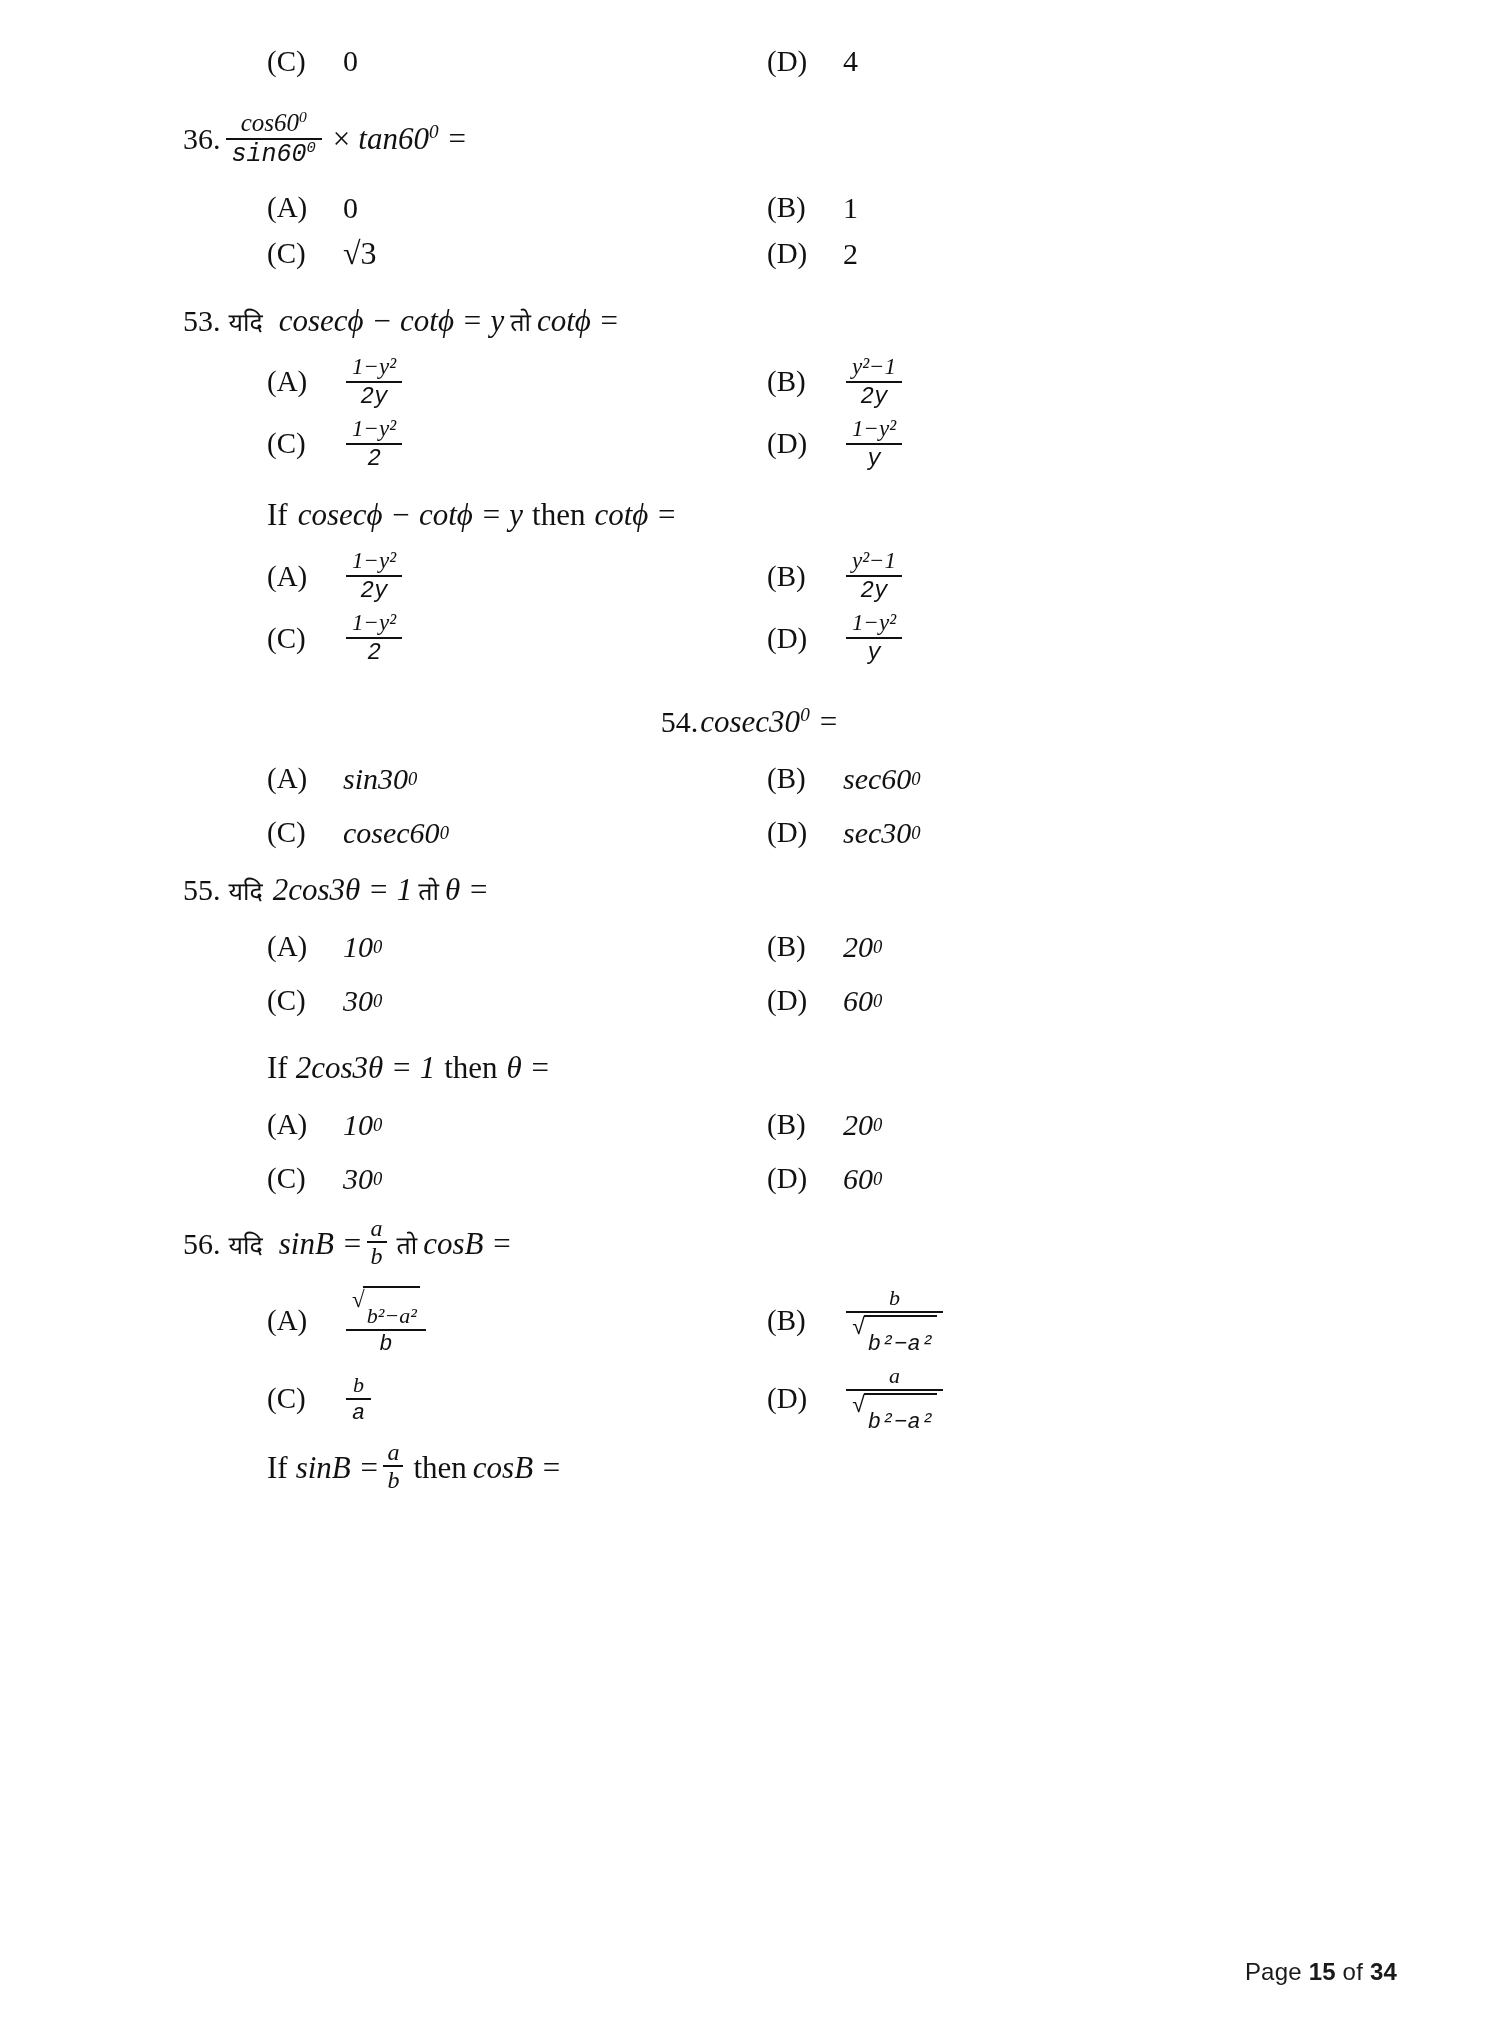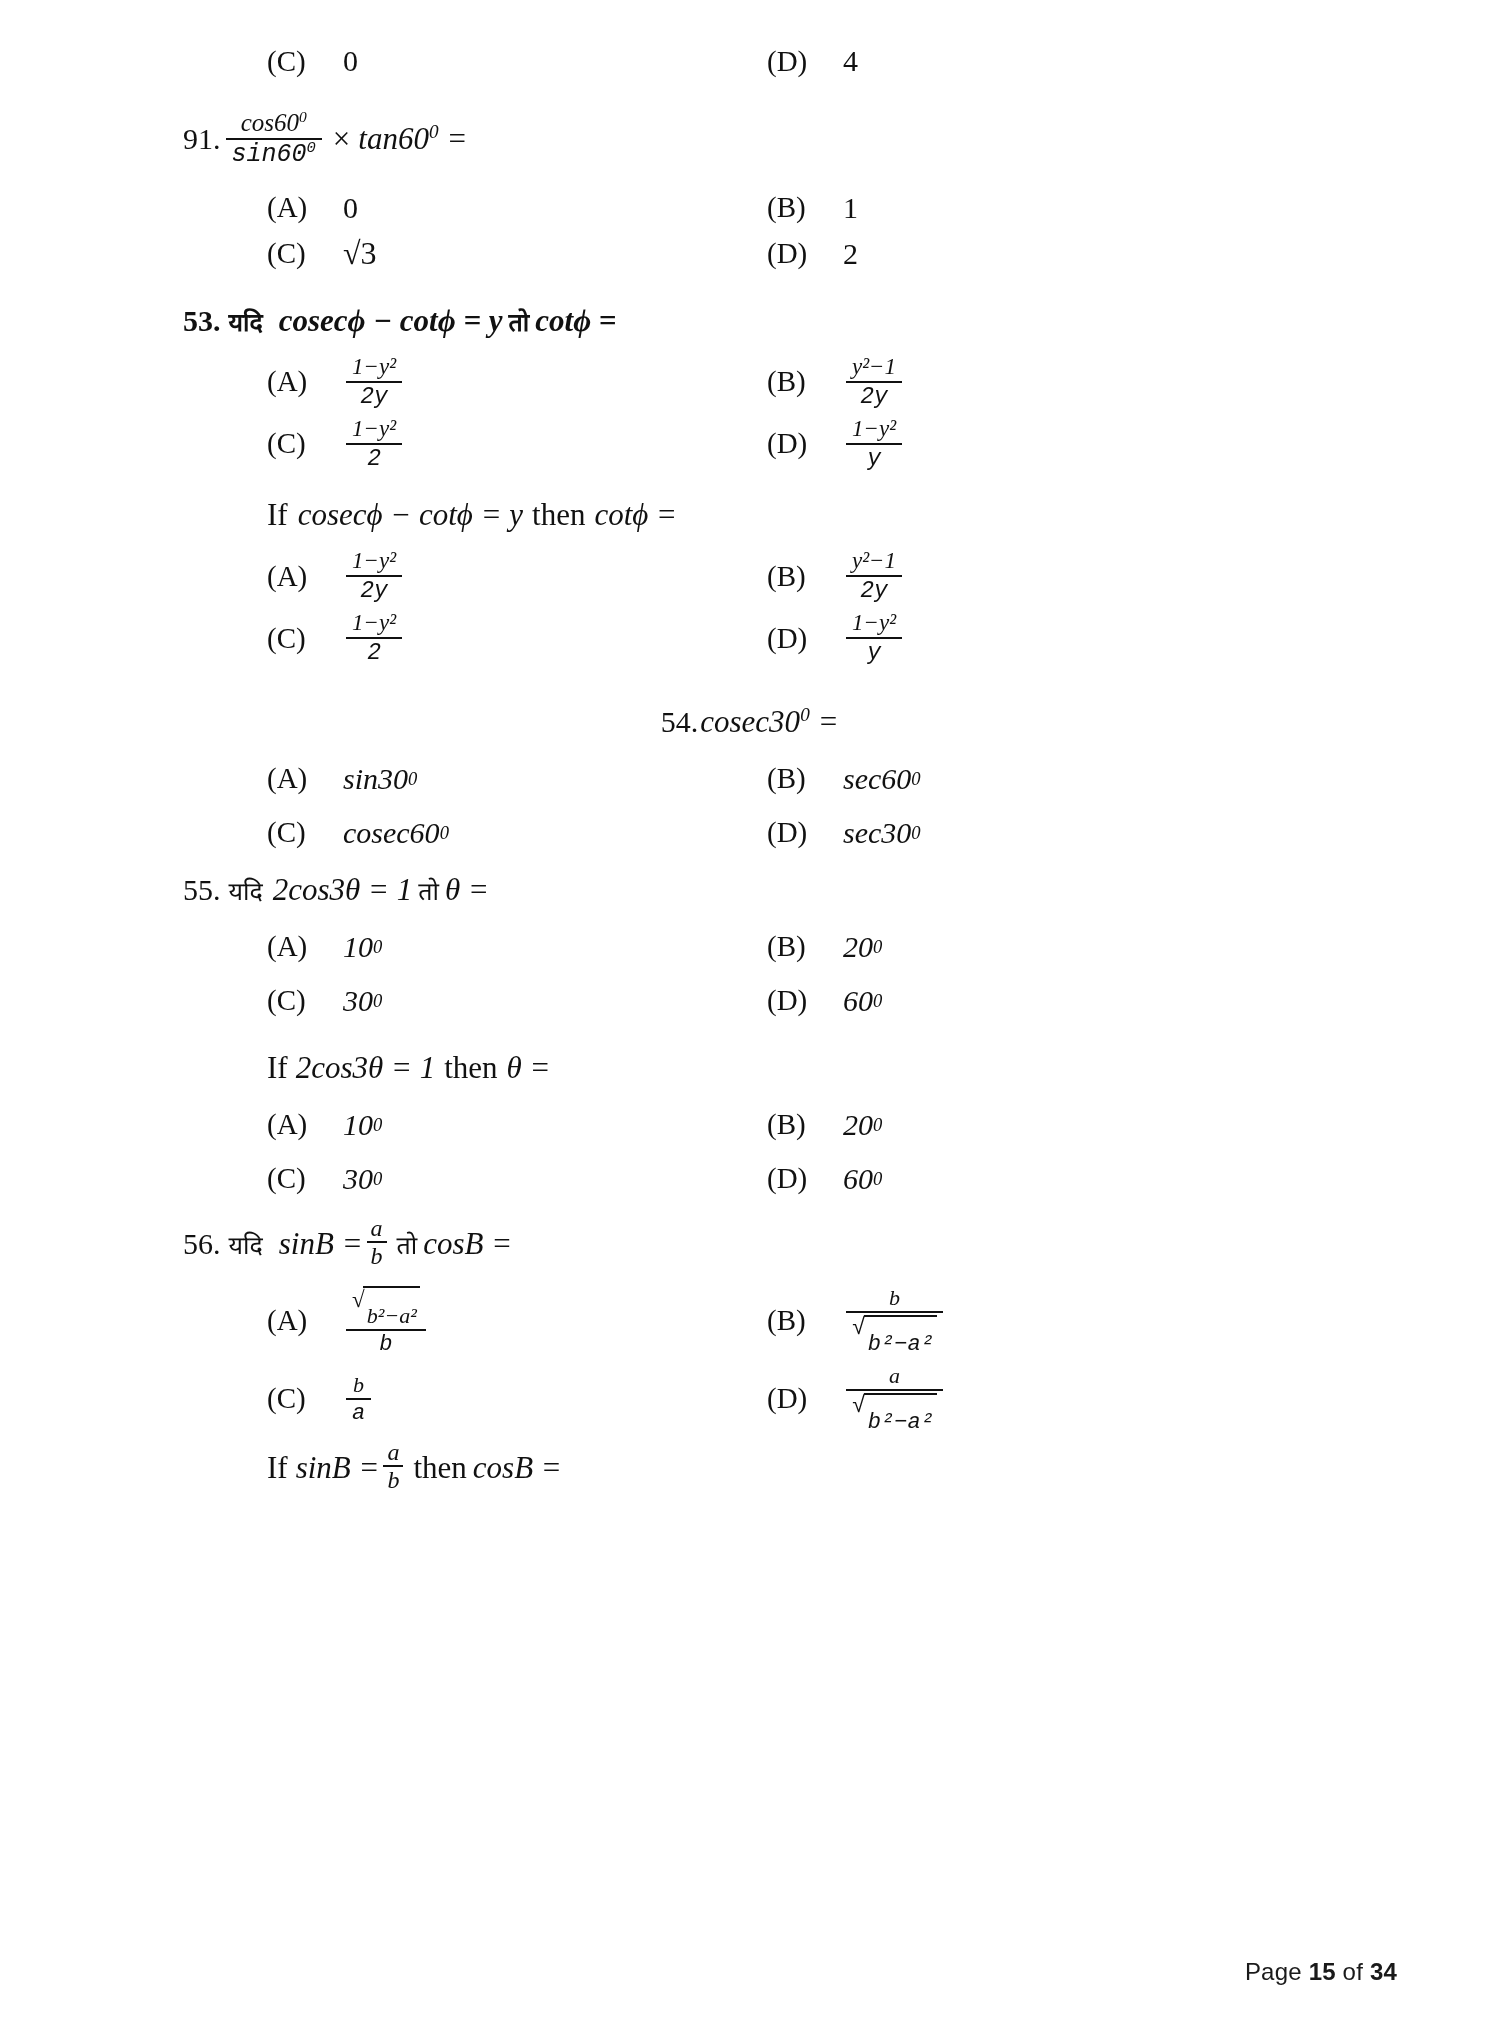--- a/index.html
+++ b/index.html
@@ -163,21 +163,21 @@
       </div>
       <div class="opt right">
         <span class="optlbl">(D)</span>
         <span class="optval">4</span>
       </div>
     </div>
 
     <div class="gap-m"></div>
 
     <div class="stmt" style="margin-left:-42px;">
-      <span class="qnum">91.</span>
+      <span class="qnum">36.</span>
       <span class="frac">
         <span class="num math"><span>cos60</span><span class="up">0</span></span>
         <span class="den math"><span>sin60</span><span class="up">0</span></span>
       </span>
       <span style="padding:0 8px;">×</span>
       <span class="math"><span>tan60</span><span class="up">0</span></span>
       <span style="padding-left:10px;">=</span>
     </div>
 
     <div class="gap-s"></div>
@@ -199,21 +199,21 @@
         <span class="optval" style="font-size:32px;">√3</span>
       </div>
       <div class="opt right">
         <span class="optlbl">(D)</span>
         <span class="optval">2</span>
       </div>
     </div>
 
     <div class="gap-m"></div>
 
-    <div class="stmt" style="margin-left:-42px;font-weight:bold;">
+    <div class="stmt" style="margin-left:-42px;">
       <span class="qnum">53.</span>
       <span class="devan">यदि</span>
       <span class="math" style="padding-left:10px;">cosecϕ − cotϕ = y</span>
       <span class="devan">तो</span>
       <span class="math">cotϕ =</span>
     </div>
 
     <div class="gap-s"></div>
 
     <div class="opts">

